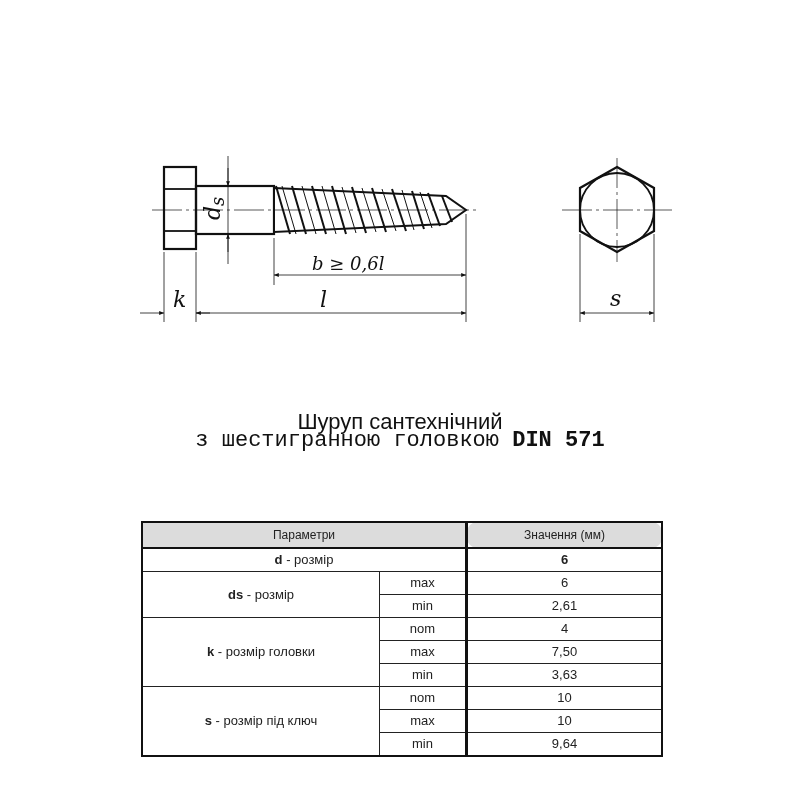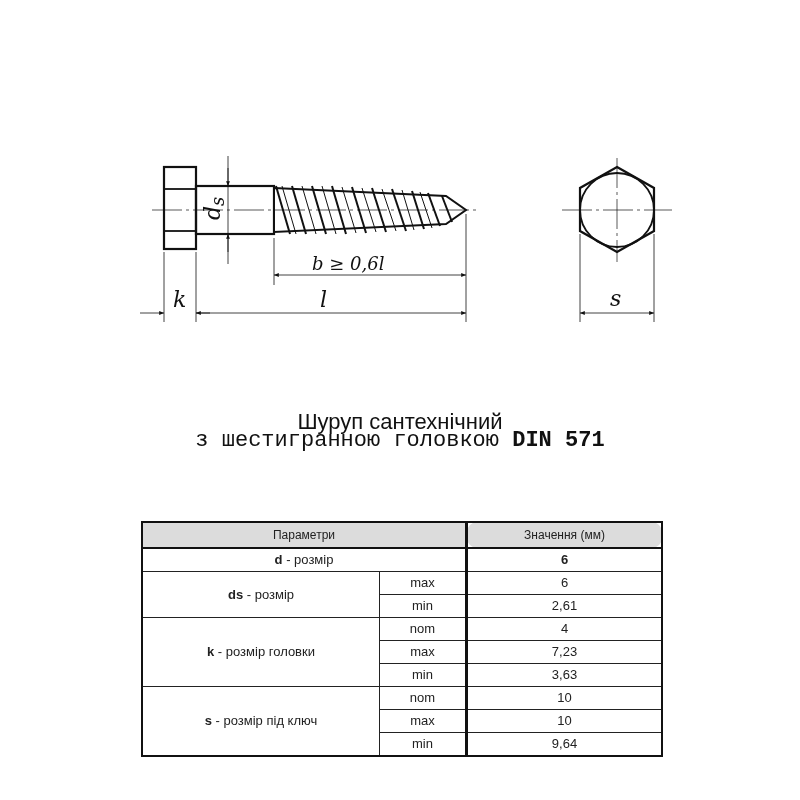--- a/index.html
+++ b/index.html
@@ -119,21 +119,21 @@
     <td class="c2">min</td>
     <td class="c3 thick-l">2,61</td>
   </tr>
   <tr>
     <td class="c1" rowspan="3"><span class="bold">k</span><span> - розмір головки</span></td>
     <td class="c2">nom</td>
     <td class="c3 thick-l">4</td>
   </tr>
   <tr>
     <td class="c2">max</td>
-    <td class="c3 thick-l">7,23</td>
+    <td class="c3 thick-l">7,50</td>
   </tr>
   <tr>
     <td class="c2">min</td>
     <td class="c3 thick-l">3,63</td>
   </tr>
   <tr>
     <td class="c1" rowspan="3"><span class="bold">s</span><span> - розмір під ключ</span></td>
     <td class="c2">nom</td>
     <td class="c3 thick-l">10</td>
   </tr>

